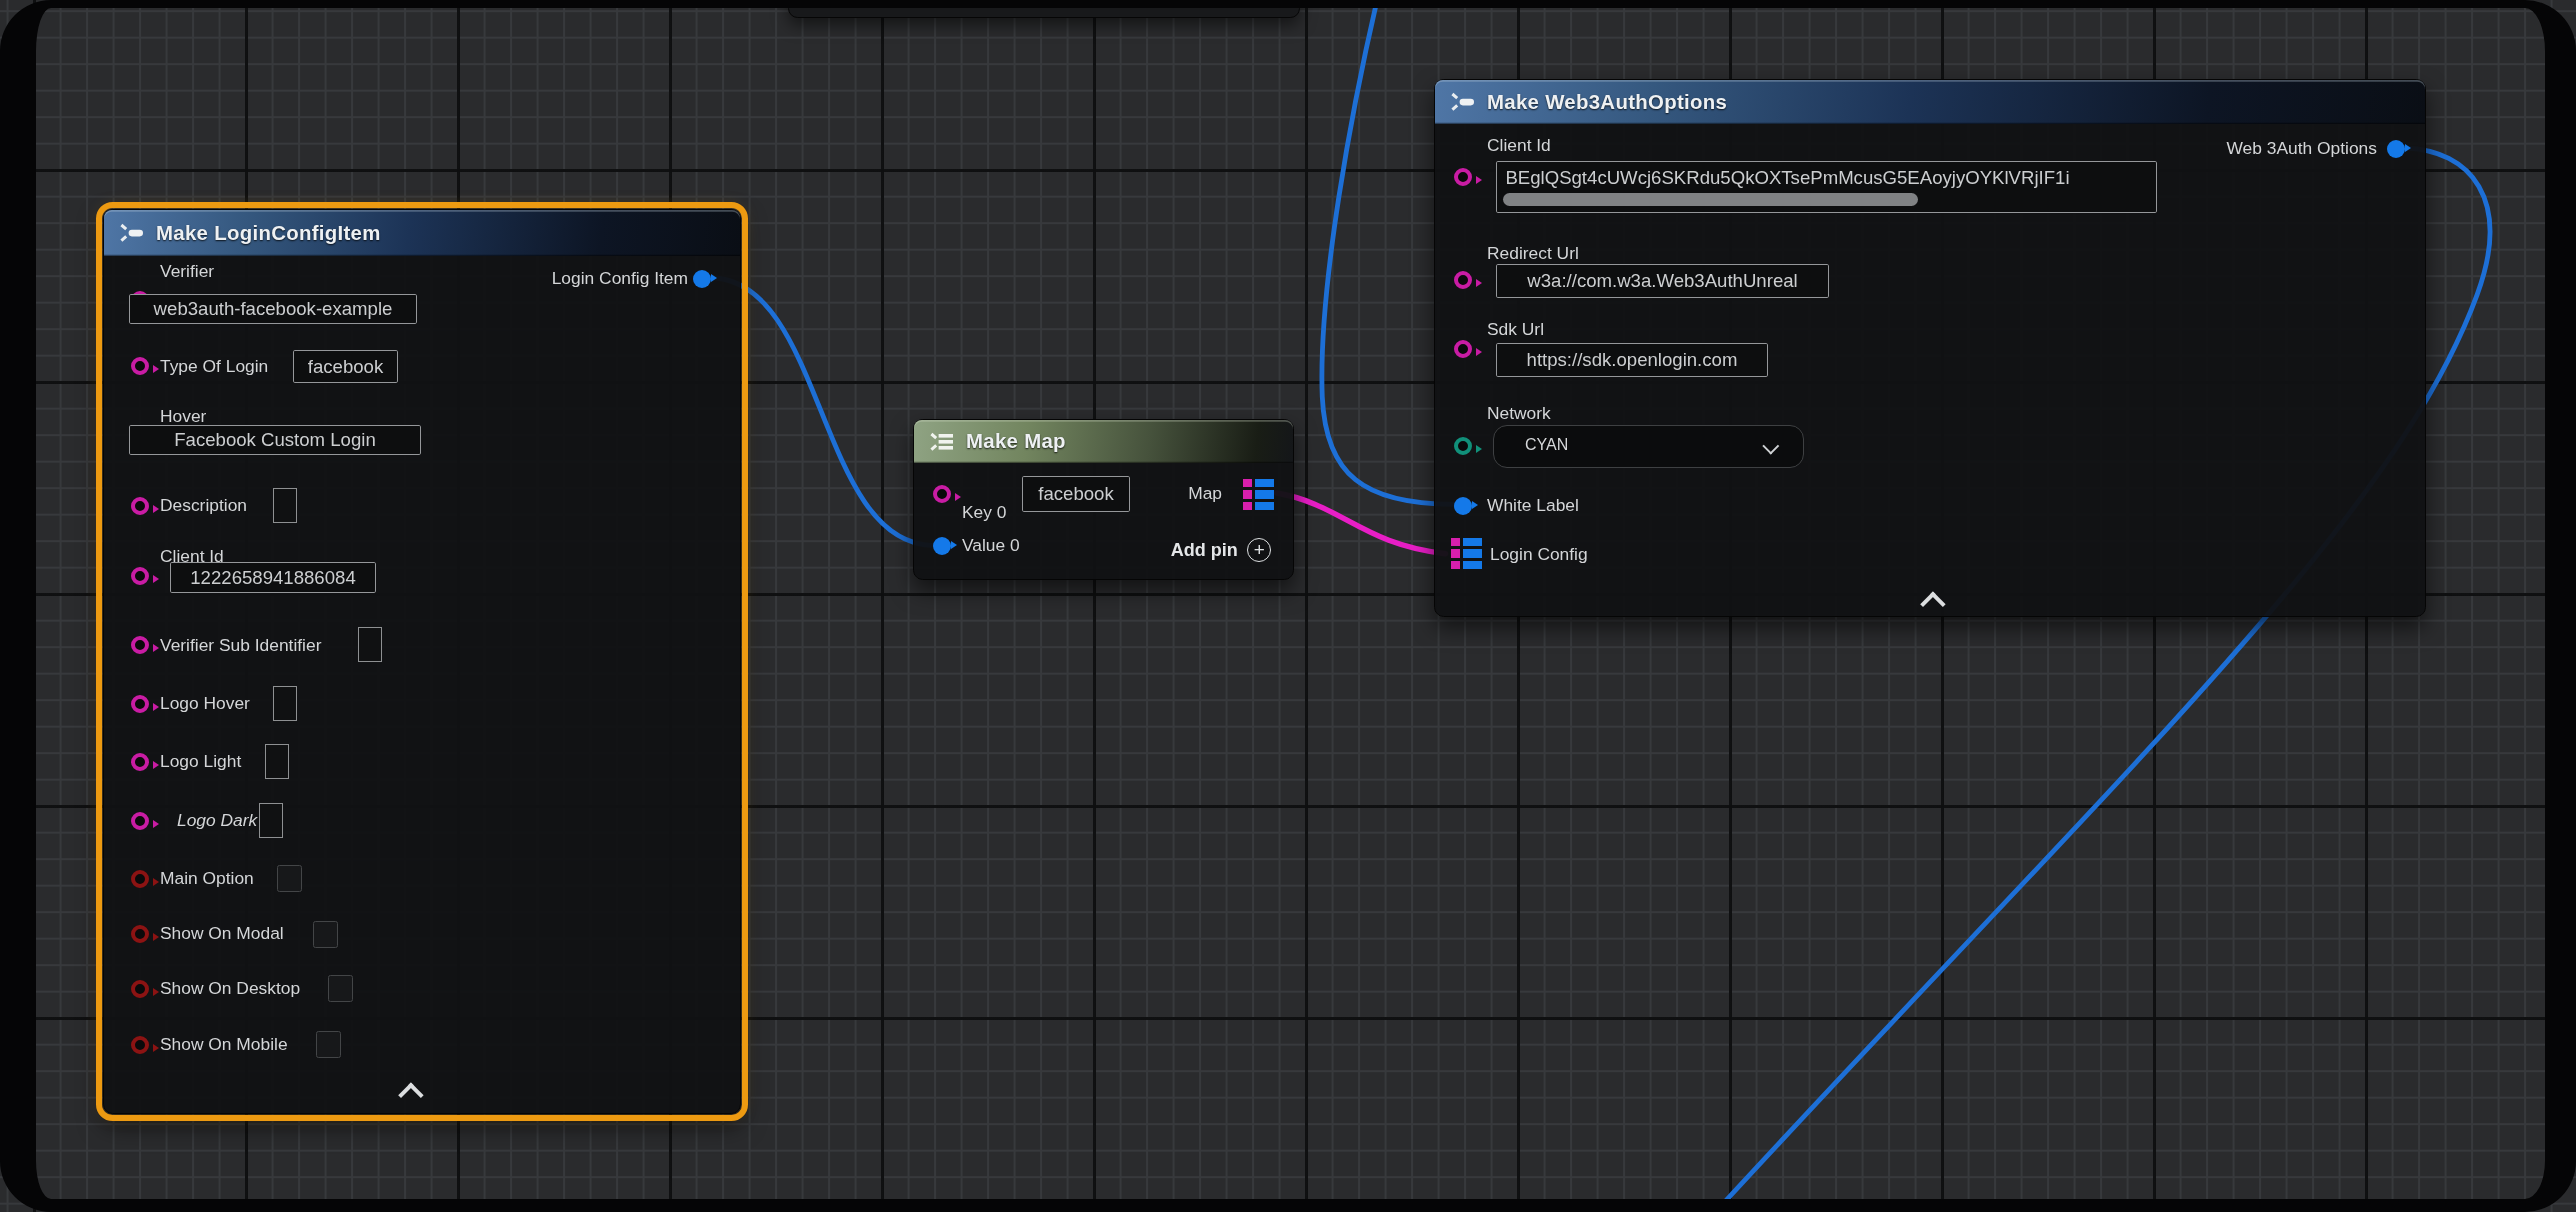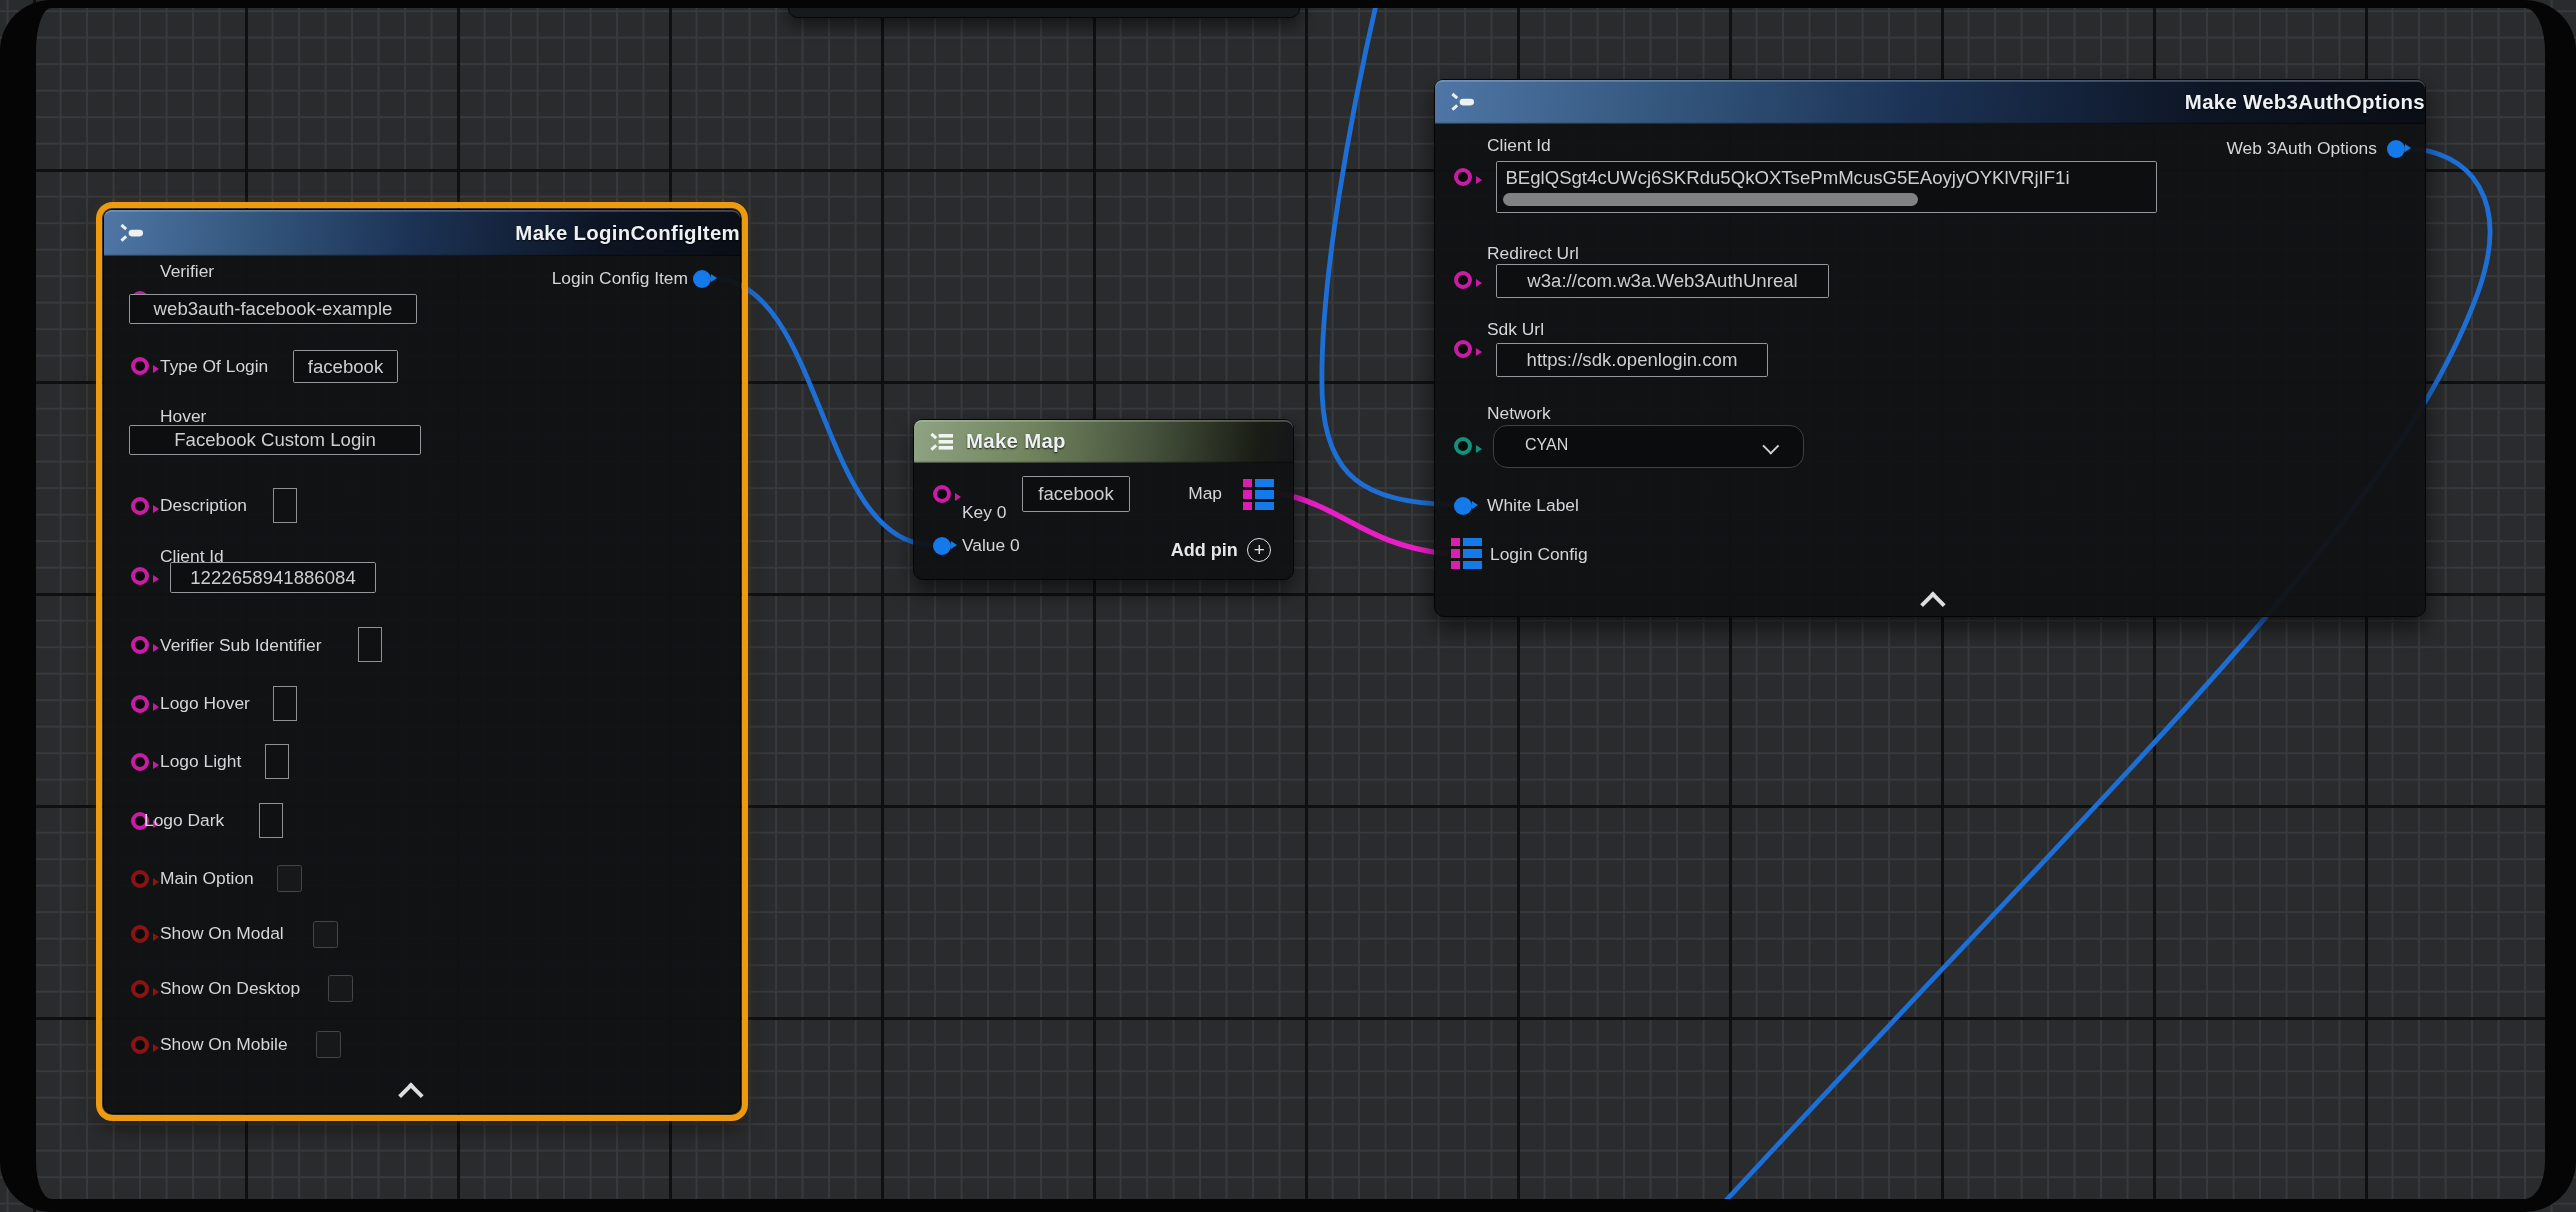--- a/index.html
+++ b/index.html
@@ -18,21 +18,21 @@
   #frame{position:absolute;inset:0;border:solid #050506;border-width:8.4px 31px 13.2px 36px;
          border-radius:51px;pointer-events:none;z-index:50;}
   
   .node{position:absolute;background:rgba(17,18,20,.96);border:1.2px solid #050505;
         border-radius:9.6px;box-shadow:0 10.8px 21.6px rgba(0,0,0,.55);z-index:3;}
   .node.selected{outline:6px solid #ED9A11;outline-offset:1.8px;
         box-shadow:0 0 18px rgba(237,154,17,.28),0 10.8px 24px rgba(0,0,0,.6);}
   .header{position:absolute;left:0;top:0;right:0;display:flex;align-items:center;gap:10.8px;
         padding-left:13.2px;border-radius:7.8px 7.8px 0 0;
         box-shadow:inset 0 1.8px 0 rgba(200,215,230,.30), inset 0 -1.2px 0 rgba(0,0,0,.45);}
-  .header.blue{background:linear-gradient(97deg,#4f76a6 0%,#35587f 22%,#1c3356 48%,#0d1524 78%,#0a0e15 100%);justify-content:space-between;}
+  .header.blue{background:linear-gradient(97deg,#4f76a6 0%,#35587f 22%,#1c3356 48%,#0d1524 78%,#0a0e15 100%);}
   .header.green{background:linear-gradient(97deg,#8fa383 0%,#72855f 30%,#46523c 62%,#191d15 90%,#141619 100%);
         box-shadow:inset 0 1.8px 0 rgba(215,225,205,.30), inset 0 -1.2px 0 rgba(0,0,0,.45);}
   .title{font-size:20.4px;font-weight:700;color:#eef1f3;letter-spacing:0.3px;
         text-shadow:0 1.2px 1.8px rgba(0,0,0,.8);white-space:nowrap;}
   
   .pin{position:absolute;width:18px;height:18px;border-radius:50%;box-sizing:border-box;}
   .pin::after{content:"";position:absolute;left:18px;top:3.6px;width:0;height:0;
         border-left:6.6px solid currentColor;border-top:4.8px solid transparent;border-bottom:4.8px solid transparent;}
   .pin.open{border:4.2px solid currentColor;background:#0a0a0b;}
   .pin.filled{background:currentColor;}
@@ -116,21 +116,21 @@
 
     <span class="pin open c-str" style="left:27px;top:485px;"></span>
     <span class="lbl" style="left:56px;top:483px;">Logo Hover</span>
     <div class="ebox" style="left:169px;top:476px;"></div>
 
     <span class="pin open c-str" style="left:27px;top:543px;"></span>
     <span class="lbl" style="left:56px;top:541px;">Logo Light</span>
     <div class="ebox" style="left:161px;top:534px;"></div>
 
     <span class="pin open c-str" style="left:27px;top:602px;"></span>
-    <span class="lbl" style="left:40px;top:600px;">Logo Dark</span>
+    <span class="lbl" style="left:73px;top:600px;font-style:italic;">Logo Dark</span>
     <div class="ebox" style="left:155px;top:593px;"></div>
 
     <span class="pin open c-bool" style="left:27px;top:660px;"></span>
     <span class="lbl" style="left:56px;top:658px;">Main Option</span>
     <div class="cb" style="left:173px;top:655px;"></div>
 
     <span class="pin open c-bool" style="left:27px;top:715px;"></span>
     <span class="lbl" style="left:56px;top:713px;">Show On Modal</span>
     <div class="cb" style="left:209px;top:711px;"></div>
 

